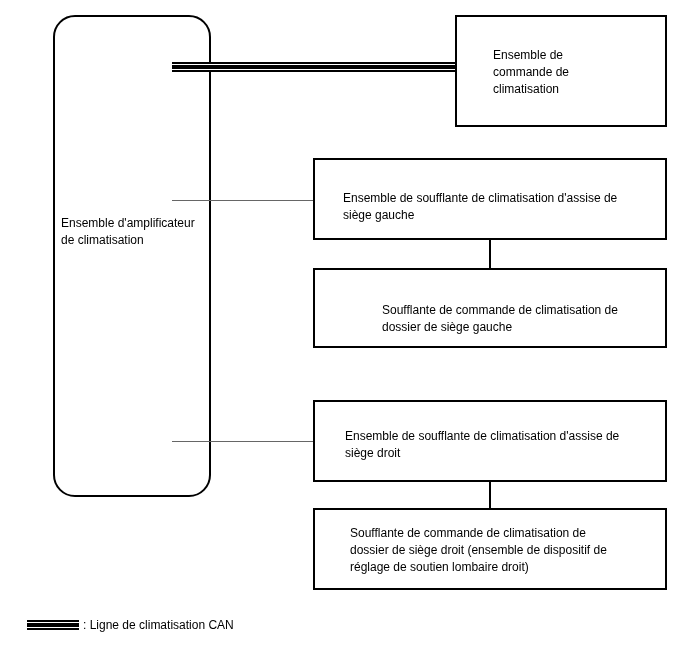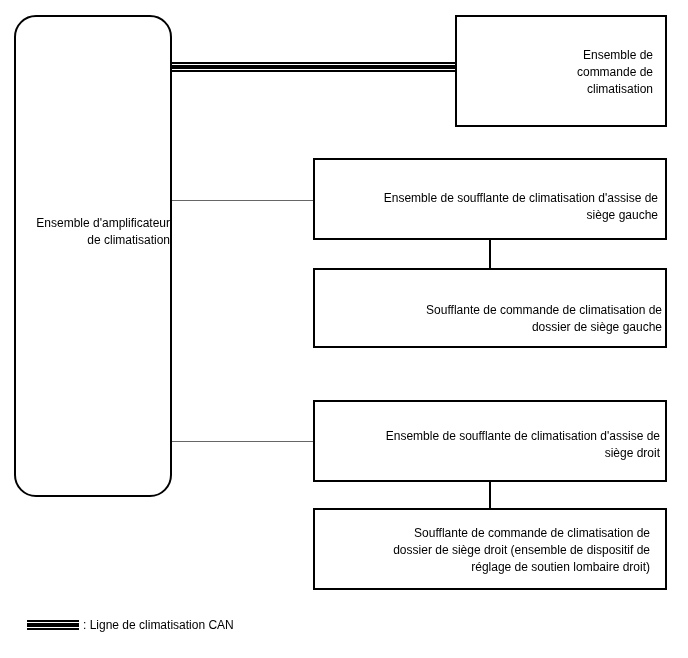--- a/index.html
+++ b/index.html
@@ -11,23 +11,22 @@
     font-family: "Liberation Sans", "DejaVu Sans", sans-serif;
     font-size: 12px;
     color: #000;
     overflow: hidden;
   }
   .box {
     position: absolute;
     box-sizing: border-box;
     border: 2px solid #000000;
     background: #ffffff;
-    text-align: right;
   }
-  .box.rounded { border-radius: 22px; }
+  .box.rounded { border-radius: 22px; margin-left: 39px; }
   .label {
     position: absolute;
     white-space: pre-line;
     font-size: 12px;
     line-height: 17px;
     color: #000000;
   }
   .canline {
     position: absolute;
     height: 10px;

